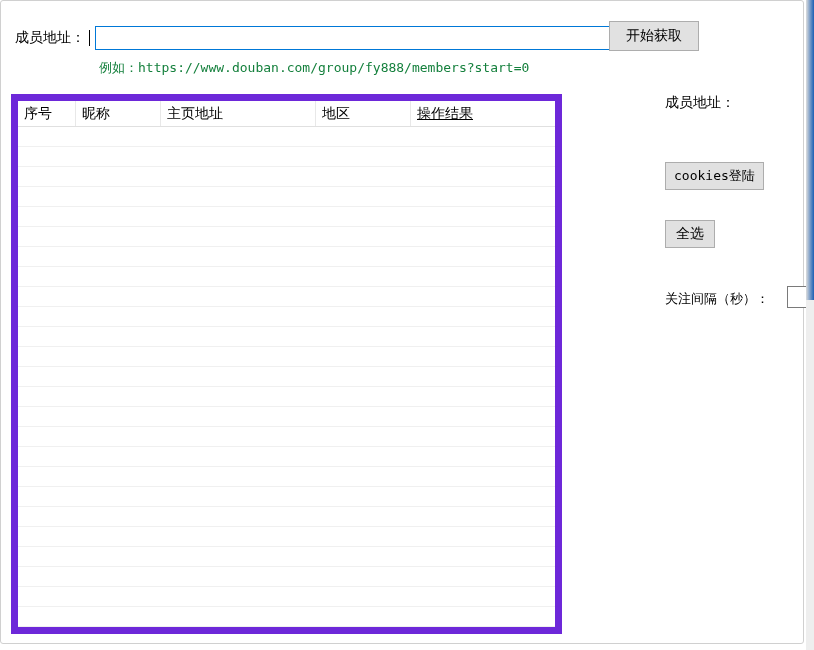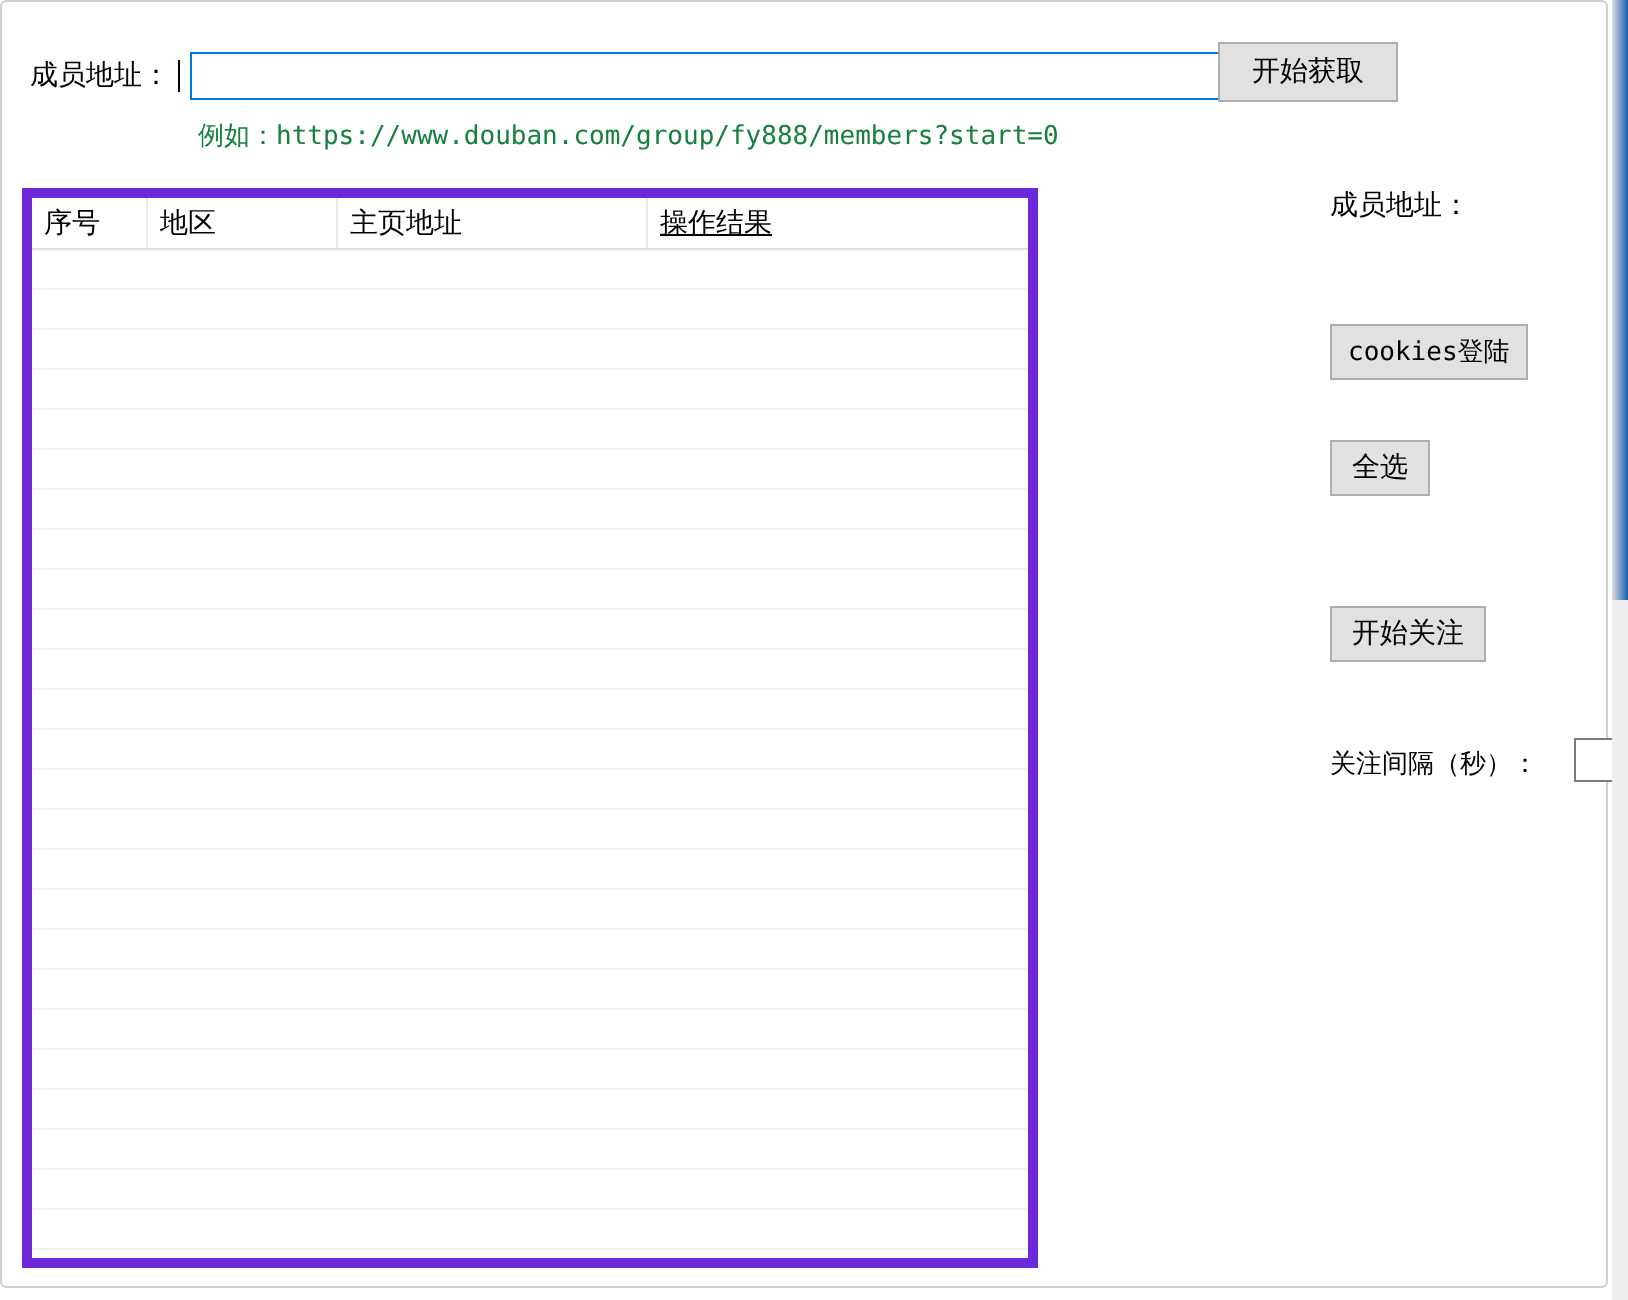--- a/index.html
+++ b/index.html
@@ -67,23 +67,23 @@
       top: 58px;
       left: 98px;
       color: #15803d;
       font-size: 13px;
       font-family: SimSun, monospace;
     }
     .table-container {
       position: absolute;
       top: 93px;
       left: 10px;
-      width: 508px;
+      width: 551px;
       height: 540px;
-      border: 5px solid #6d28d9;
+      border: 7px solid #6d28d9;
       background: #ffffff;
       overflow: hidden;
     }
     .table-header {
       display: flex;
       height: 26px;
       border-bottom: 1px solid #e0e0e0;
       background: #ffffff;
     }
     .th {
@@ -194,22 +194,23 @@
     </span>
   </div>
 
   <button class="btn btn-start-fetch">开始获取</button>
 
   <div class="example-text">例如：https://www.douban.com/group/fy888/members?start=0</div>
 
   <div class="table-container">
     <div class="table-header">
       <div class="th th-1">序号</div>
+      <div class="th th-2">昵称</div>
+      <div class="th th-3">主页地址</div>
       <div class="th th-4">地区</div>
-      <div class="th th-3">主页地址</div>
       <div class="th th-5">操作结果</div>
     </div>
     <div class="table-body">
       <div class="table-row"></div>
       <div class="table-row"></div>
       <div class="table-row"></div>
       <div class="table-row"></div>
       <div class="table-row"></div>
       <div class="table-row"></div>
       <div class="table-row"></div>
@@ -233,21 +234,20 @@
       <div class="table-row"></div>
     </div>
   </div>
 
   <div class="right-panel">
     <div class="login-account-label">成员地址：</div>
     <button class="btn btn-cookies-login">cookies登陆</button>
     <br>
     <button class="btn btn-select-all">全选</button>
     <br>
-    <button class="btn btn-start-follow">开始关注</button>
     <div class="interval-row">
       <span class="interval-label">关注间隔（秒）：</span>
       <input type="text" class="interval-input" value="" style="">
     </div>
   </div>
 
 </div>
 
 <div class="right-edge">
   <div class="right-edge-inner"></div>

